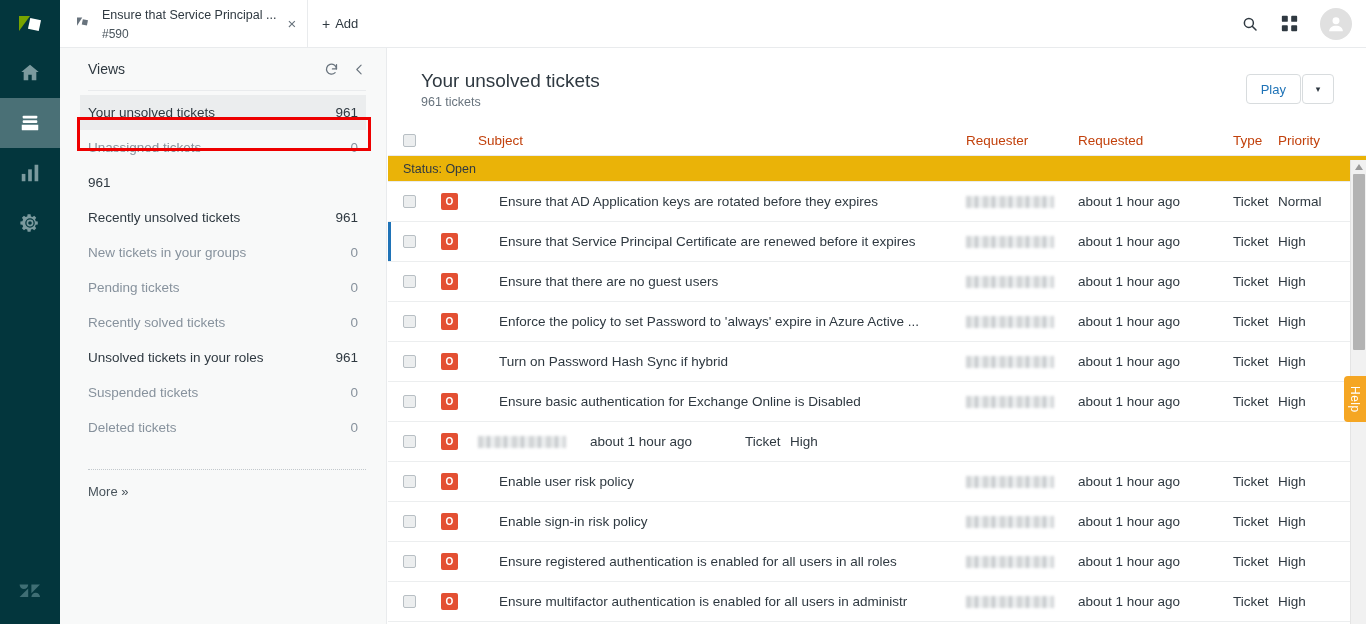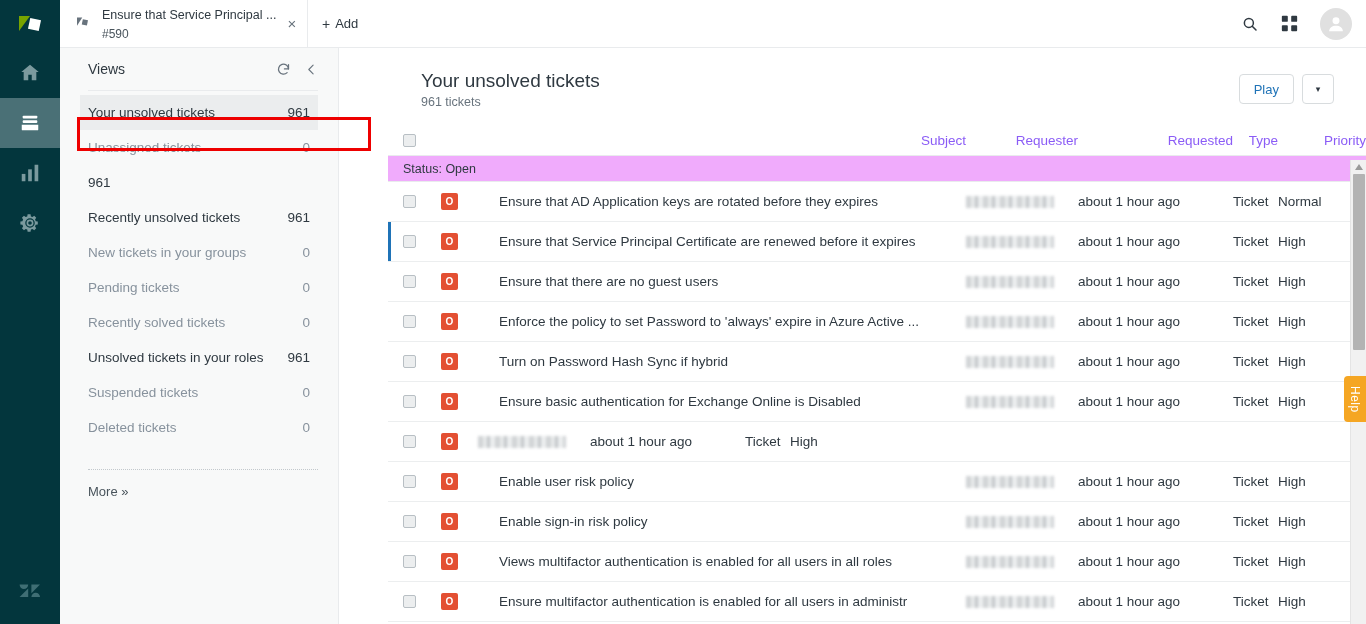--- a/index.html
+++ b/index.html
@@ -76,21 +76,21 @@
   .avatar {
     width: 32px; height: 32px; border-radius: 50%;
     background: #e0e0e0;
     display: flex; align-items: center; justify-content: center;
     cursor: pointer;
   }
 
   
   .views {
     position: absolute; left: 60px; top: 48px;
-    width: 279px; height: 576px;
+    width: 327px; height: 576px;
     background: #f8f9f9;
     border-right: 1px solid #e9ebed;
   }
   .views-head {
     display: flex; align-items: center;
     height: 42px; padding: 0 20px 0 28px;
   }
   .views-title { font-size: 14px; color: #2f3941; flex: 1 1 auto; }
   .views-head-icons { display: flex; align-items: center; gap: 14px; }
   .views-rule {
@@ -138,21 +138,21 @@
   }
   .main-head {
     position: relative;
     padding: 22px 0 0 33px;
     height: 78px;
   }
   .main-title { font-size: 19px; color: #2f3941; font-weight: normal; }
   .main-sub { font-size: 12.5px; color: #68737d; margin-top: 3px; }
   .head-actions {
     position: absolute; right: 32px; top: 26px;
-    display: flex; align-items: center; gap: 8px;
+    display: flex; align-items: center; gap: 1px;
   }
   .btn {
     height: 30px; min-width: 52px;
     padding: 0 14px;
     border: 1px solid #d8dcde; border-radius: 4px;
     background: #fff; color: #1f73b7;
     font-size: 13px; font-family: "Liberation Sans", sans-serif;
     cursor: pointer;
     display: flex; align-items: center; justify-content: center;
   }
@@ -160,40 +160,39 @@
     width: 32px; min-width: 32px; padding: 0;
     color: #2f3941;
   }
   .caret { font-size: 9px; }
 
   
   .thead {
     display: flex; align-items: center;
     height: 30px;
     padding: 0 0 0 15px;
-    font-size: 13.5px; color: #8b5cf6;
+    font-size: 13.5px; color: #c2410c;
     border-bottom: 1px solid #e9ebed;
-    text-align: right;
   }
   .c-check { width: 75px; flex: 0 0 auto; display: flex; align-items: center; }
   .c-subj  { flex: 1 1 auto; min-width: 0; }
   .c-req   { width: 112px; flex: 0 0 auto; }
   .c-when  { width: 155px; flex: 0 0 auto; }
   .c-type  { width: 45px; flex: 0 0 auto; }
   .c-prio  { width: 88px; flex: 0 0 auto; }
   .chk {
     width: 13px; height: 13px;
     border: 1px solid #b8bfc4; border-radius: 2px;
     background: #eceeef;
     display: inline-block; cursor: pointer;
   }
   .status-band {
     height: 26px; display: flex; align-items: center;
     padding-left: 15px;
-    background: #f0abfc;
+    background: #eab308;
     border-bottom: 1px solid #e9ebed;
     font-size: 12.5px; color: #2f3941;
   }
   .tbody { position: relative; }
   .trow {
     position: relative;
     display: flex; align-items: center;
     height: 40px;
     padding-left: 15px;
     border-bottom: 1px solid #eceeef;
@@ -590,21 +589,21 @@
         <span class="c-type">Ticket</span>
         <span class="c-prio">High</span>
       </div>
 
       <div class="trow">
         <span class="c-check subj-cell">
           <span class="chk"></span>
           <span class="obadge" style="margin-left:25px">O</span>
         </span>
         <span class="c-subj">
-          <span class="subj-text">Views multifactor authentication is enabled for all users in all roles</span>
+          <span class="subj-text">Ensure registered authentication is enabled for all users in all roles</span>
         </span>
         <span class="c-req">
             <span class="blur"></span>
           </span>
         <span class="c-when">about 1 hour ago</span>
         <span class="c-type">Ticket</span>
         <span class="c-prio">High</span>
       </div>
 
       <div class="trow">

